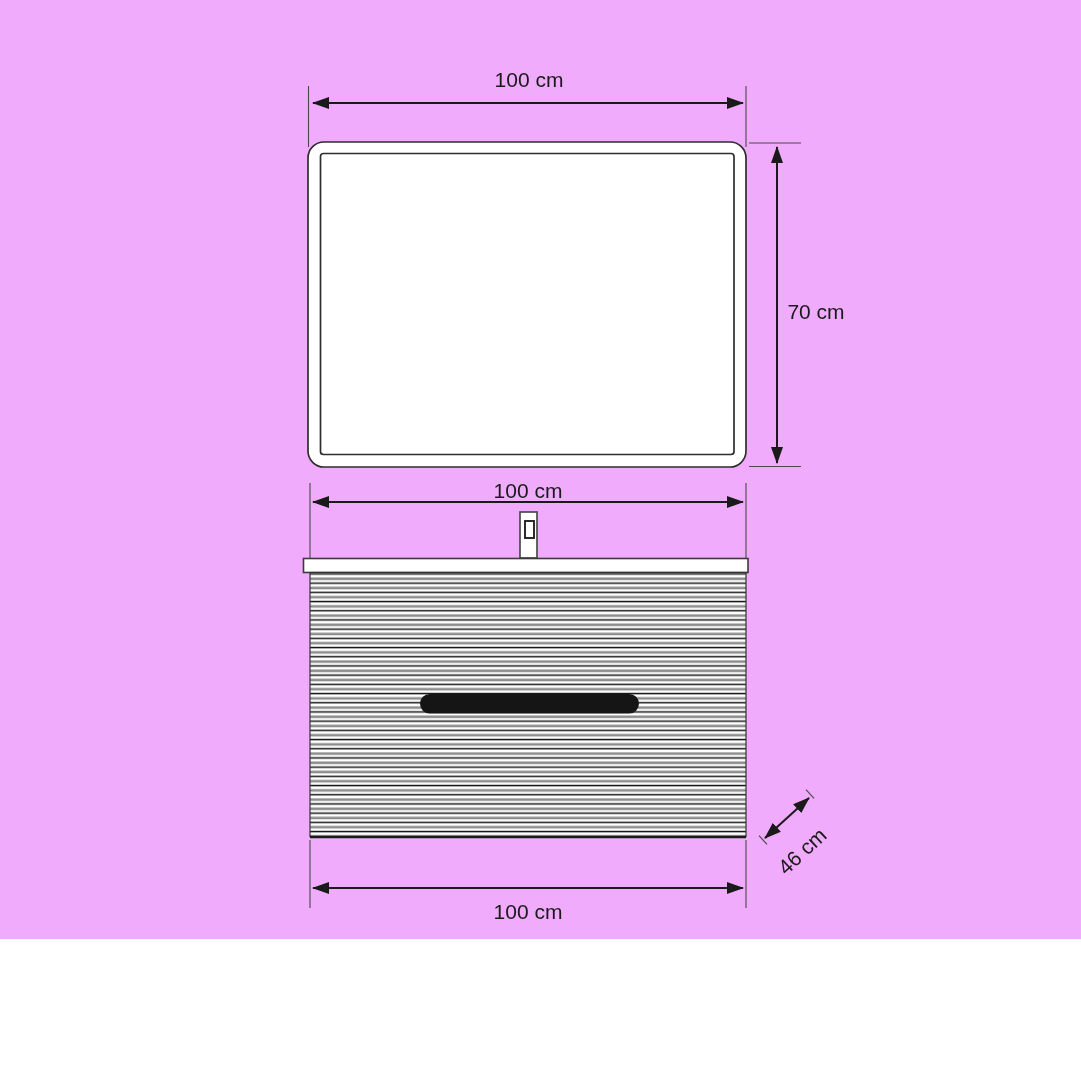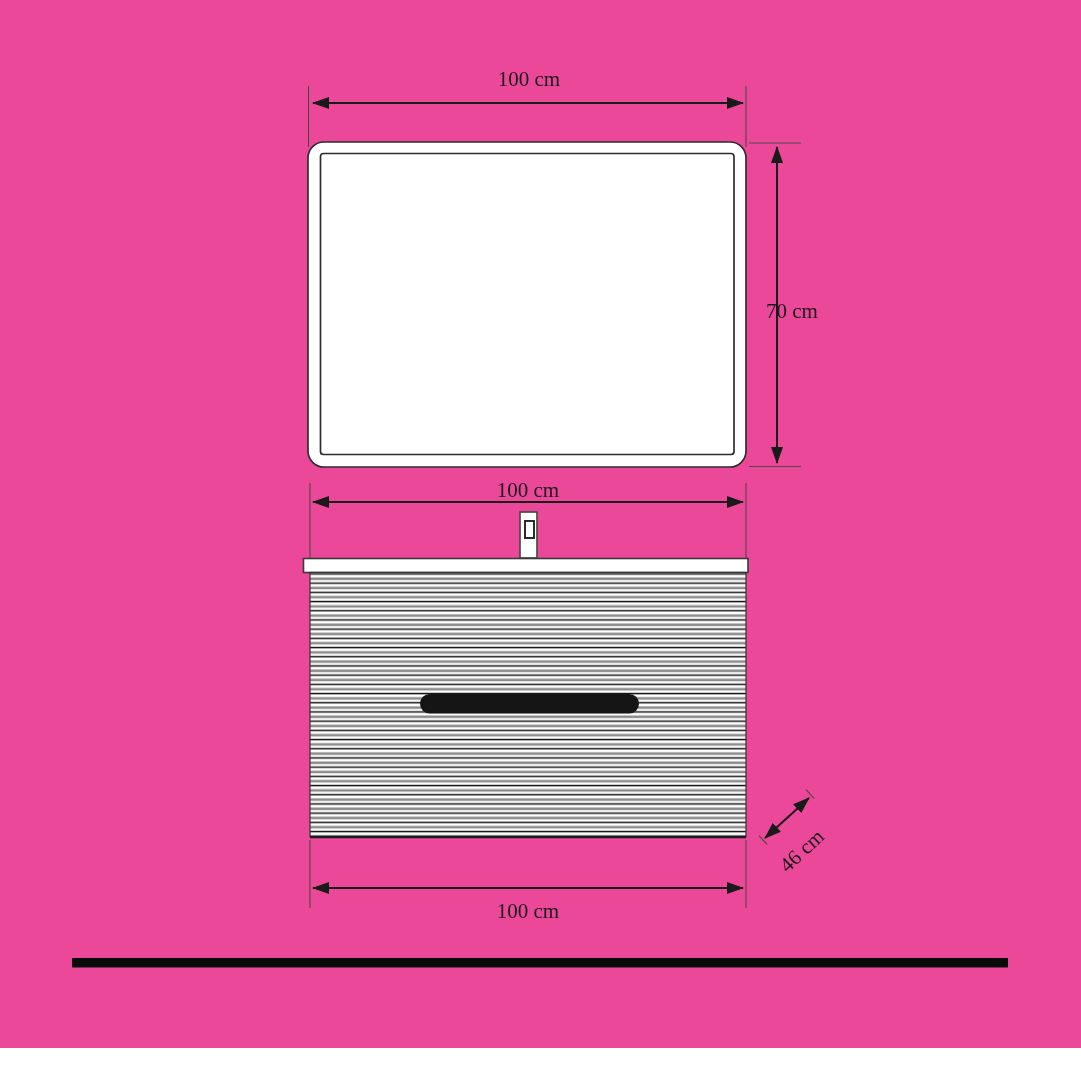--- a/index.html
+++ b/index.html
@@ -1,20 +1,20 @@
 <!DOCTYPE html>
 <html><head>
 <meta charset="utf-8">
 <style>
   html,body { margin:0; padding:0; background:#fff; }
   .canvas {
     position:relative;
-    width:1081px; height:1048px;
-    background:#ec4899;
-    font-family:Liberation Serif, serif;
+    width:1081px; height:939px;
+    background:#f0abfc;
+    font-family:Liberation Sans, sans-serif;
     overflow:hidden;
   }
   .drawing { position:absolute; left:0; top:0; }
   .dim-label {
     position:absolute;
     font-size:21px;
     line-height:1;
     color:#1a1a1a;
     white-space:nowrap;
     transform:translate(-50%,-50%);
@@ -71,21 +71,21 @@
 
     <line x1="310" y1="840" x2="310" y2="908" stroke="#4a4a4a" stroke-width="1.1"></line>
     <line x1="746" y1="840" x2="746" y2="908" stroke="#4a4a4a" stroke-width="1.1"></line>
     <line x1="313" y1="888" x2="743" y2="888" stroke="#1a1a1a" stroke-width="2" marker-start="url(#arrow)" marker-end="url(#arrow)"></line>
 
     <rect x="72" y="958" width="936" height="9.5" fill="#0a0a0a"></rect>
   </svg>
 
   <span class="dim-label" style="left:529px; top:79px;">100 cm</span>
 
-  <span class="dim-label" style="left:792px; top:311px;">70 cm</span>
+  <span class="dim-label" style="left:816px; top:311px;">70 cm</span>
 
   <span class="dim-label" style="left:528px; top:490px;">100 cm</span>
 
   <span class="dim-label rotated" style="left:802px; top:851px;">46 cm</span>
 
   <span class="dim-label" style="left:528px; top:911px;">100 cm</span>
 
 </div>
 
 </body></html>

